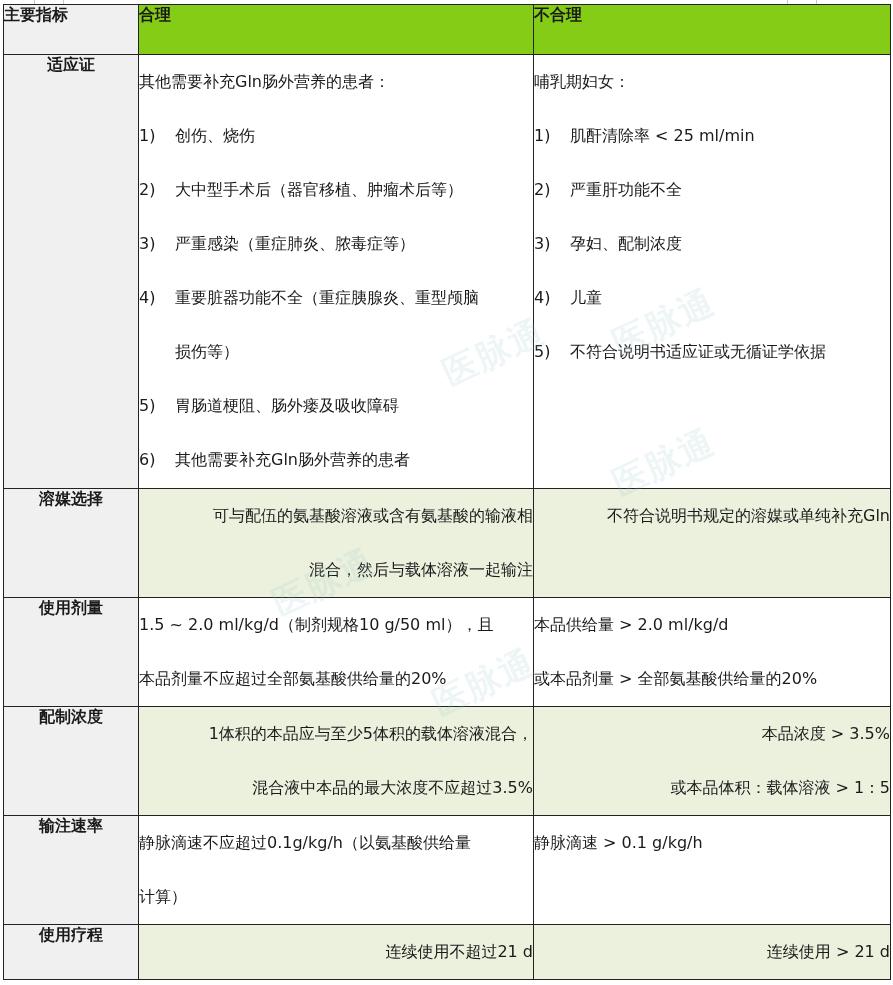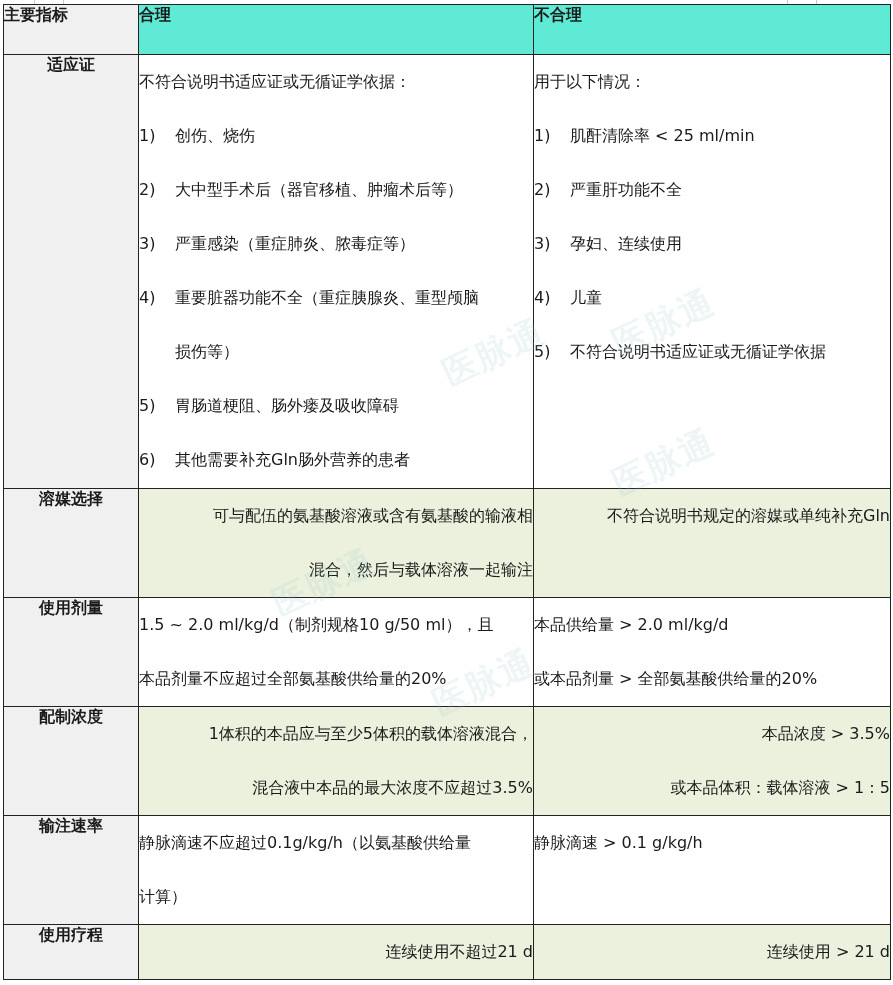--- a/index.html
+++ b/index.html
@@ -3,21 +3,21 @@
 <meta charset="utf-8">
 <style>
   html, body { margin: 0; padding: 0; background: #ffffff; }
   body { width: 893px; height: 985px; position: relative; overflow: hidden;
          font-family: "DejaVu Sans", "Liberation Sans", sans-serif; color: #1a1a1a; }
   .tab-mark { position: absolute; top: 0; height: 4px; border: 1px solid #c9c9c9; border-top: none; background:#fff; }
   table.main { position: absolute; left: 3px; top: 4px; border-collapse: collapse; table-layout: fixed; width: 887px; }
   table.main td, table.main th { border: 1.5px solid #222; padding: 0; vertical-align: top; }
   th.h { height: 49px; font-size: 16px; font-weight: bold; text-align: left; vertical-align: middle; }
   th.h.c1 { background: #f0f0f0; }
-  th.h.c2, th.h.c3 { background: #5eead4; }
+  th.h.c2, th.h.c3 { background: #84cc16; }
   td.label { background: #f0f0f0; font-size: 16px; font-weight: bold; text-align: center; vertical-align: middle; }
   td.cell { font-size: 16px; line-height: 54px; padding: 0 8px 0 9px; }
   td.cell .l { display: block; white-space: nowrap; height: 54px; }
   .green td.cell { background: #ebf1dd; text-align: right; }
   .num { display: inline-block; width: 36px; }
   .indent { display: inline-block; width: 36px; }
   .wm { position: absolute; color: rgba(150,190,200,0.16); font-size: 34px; font-weight: bold;
         transform: rotate(-25deg); pointer-events: none; letter-spacing: 2px; }
 </style>
 </head>
@@ -37,34 +37,34 @@
       <th class="h c1">主要指标</th>
       <th class="h c2">合理</th>
       <th class="h c3">不合理</th>
     </tr>
   </thead>
   <tbody>
 
     <tr style="height:434px;">
       <td class="label">适应证</td>
       <td class="cell">
-        <span class="l">不符合说明书适应证或无循证学依据：</span>
+        <span class="l">其他需要补充Gln肠外营养的患者：</span>
         <span class="l"><span class="num">1)</span><span>创伤、烧伤</span></span>
         <span class="l"><span class="num">2)</span><span>大中型手术后（器官移植、肿瘤术后等）</span></span>
         <span class="l"><span class="num">3)</span><span>严重感染（重症肺炎、脓毒症等）</span></span>
         <span class="l"><span class="num">4)</span><span>重要脏器功能不全（重症胰腺炎、重型颅脑</span></span>
         <span class="l"><span class="indent"></span><span>损伤等）</span></span>
         <span class="l"><span class="num">5)</span><span>胃肠道梗阻、肠外瘘及吸收障碍</span></span>
         <span class="l"><span class="num">6)</span><span>其他需要补充Gln肠外营养的患者</span></span>
       </td>
       <td class="cell">
-        <span class="l">用于以下情况：</span>
+        <span class="l">哺乳期妇女：</span>
         <span class="l"><span class="num">1)</span><span>肌酐清除率 &lt; 25 ml/min</span></span>
         <span class="l"><span class="num">2)</span><span>严重肝功能不全</span></span>
-        <span class="l"><span class="num">3)</span><span>孕妇、连续使用</span></span>
+        <span class="l"><span class="num">3)</span><span>孕妇、配制浓度</span></span>
         <span class="l"><span class="num">4)</span><span>儿童</span></span>
         <span class="l"><span class="num">5)</span><span>不符合说明书适应证或无循证学依据</span></span>
       </td>
     </tr>
 
     <tr class="green" style="height:109px;">
       <td class="label">溶媒选择</td>
       <td class="cell">
         <span class="l">可与配伍的氨基酸溶液或含有氨基酸的输液相</span>
         <span class="l">混合，然后与载体溶液一起输注</span>

